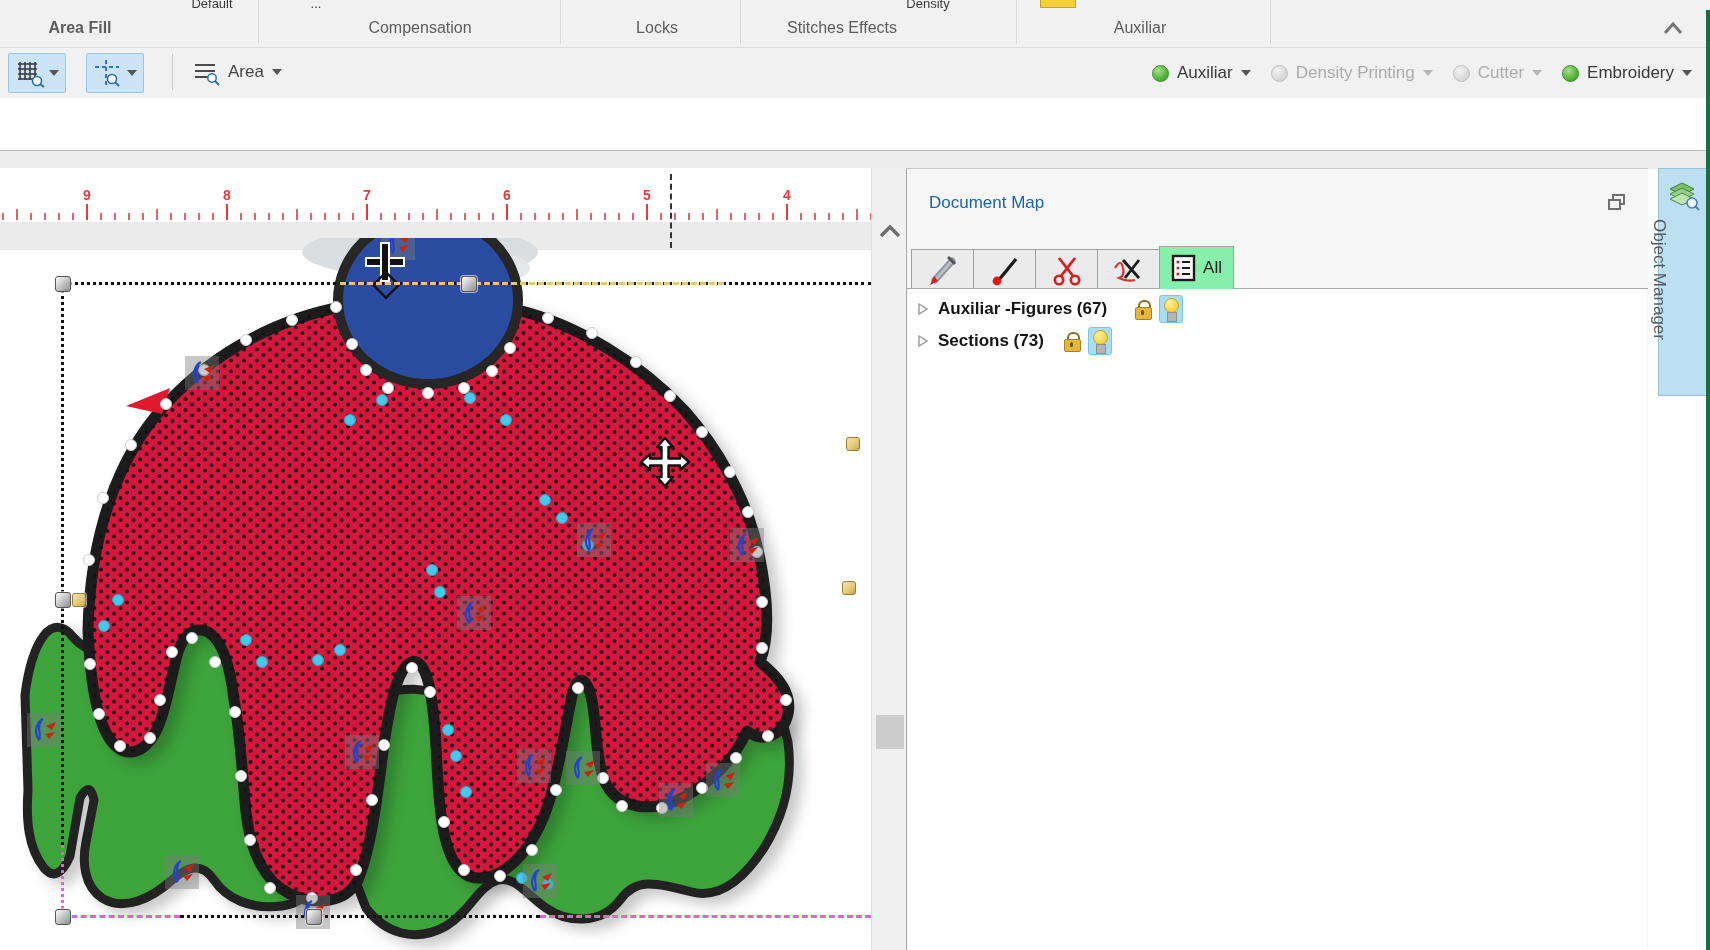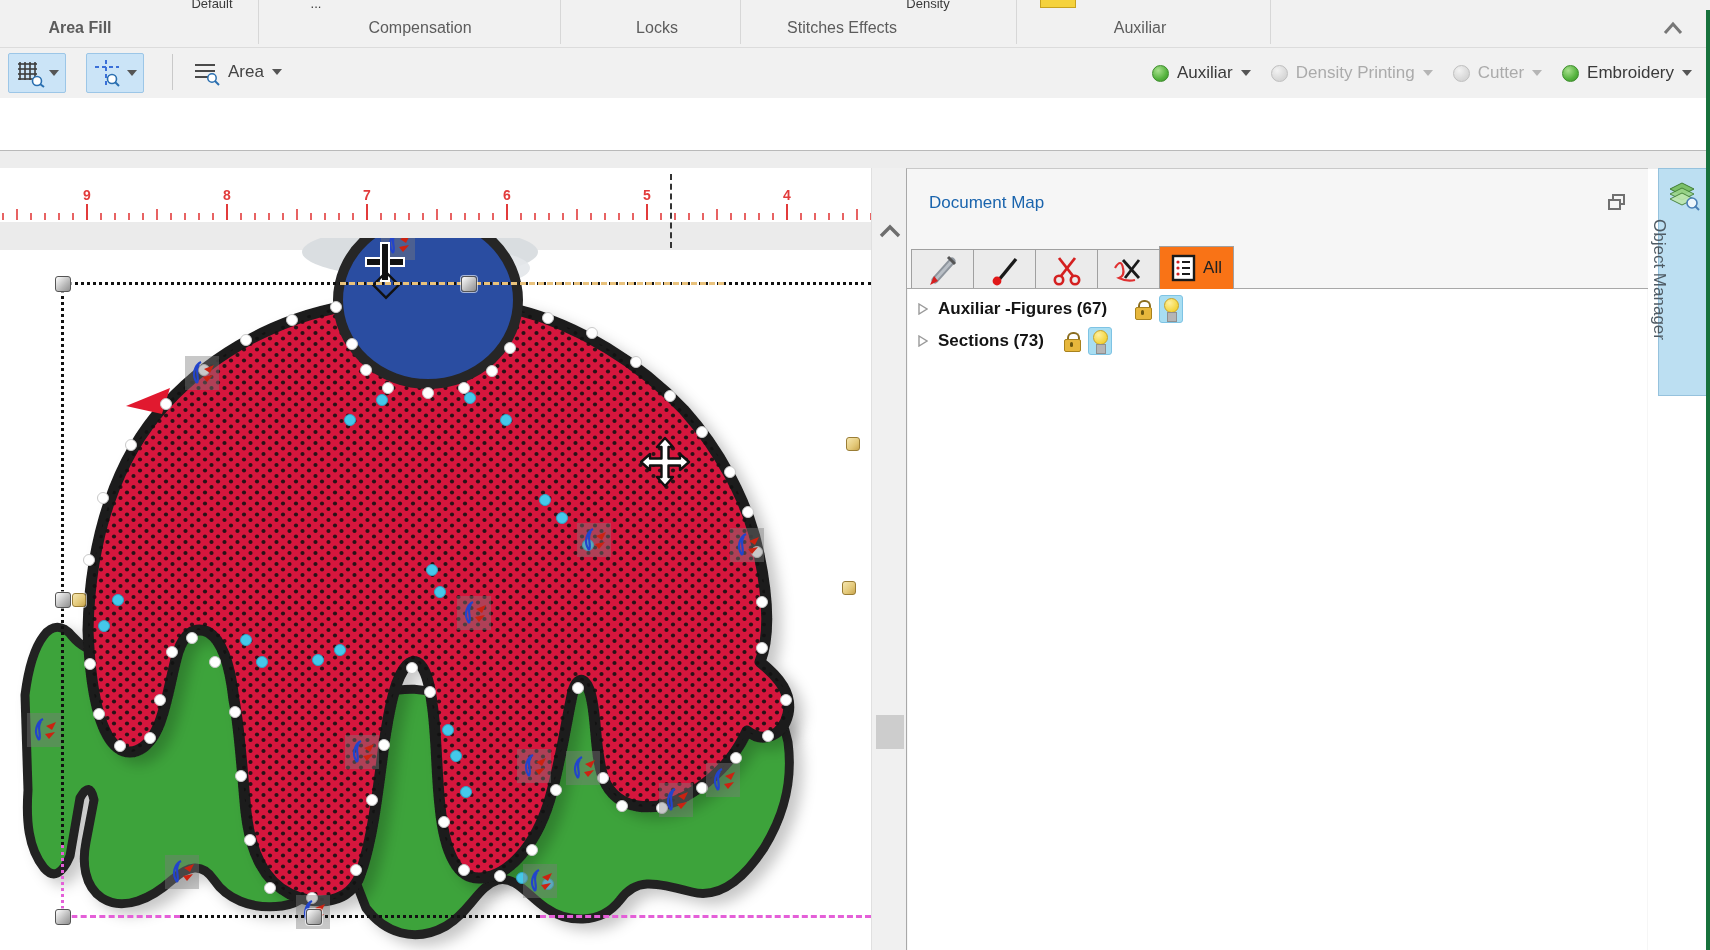--- a/index.html
+++ b/index.html
@@ -54,21 +54,21 @@
   #vs-up{position:absolute;left:5px;top:52px;width:26px;height:26px;}
   #vs-thumb{position:absolute;left:4px;top:547px;width:28px;height:34px;background:#cdcdcd;}
   
   #panel{left:906px;top:168px;width:741px;height:782px;background:#f6f6f6;border-left:1px solid #a8a8a8;border-top:1px solid #c9c9c9;}
   #panel-title{position:absolute;left:22px;top:24px;font-size:17px;color:#1a64ad;}
   #float-icon{position:absolute;left:700px;top:24px;width:20px;height:18px;}
   #tabstrip{position:absolute;left:0;top:79px;width:741px;height:41px;}
   #tab-underline{position:absolute;left:0;top:119px;width:741px;height:0;border-top:1px solid #a8a8a8;}
   .ptab{position:absolute;top:1px;width:61px;height:39px;background:#ebebeb;border:1px solid #a0a0a0;
     display:flex;align-items:center;justify-content:center;}
-  .ptab.sel{background:#f97316;height:42px;top:-2px;width:73px;border-bottom:none;z-index:3;gap:6px;}
+  .ptab.sel{background:#86efac;height:42px;top:-2px;width:73px;border-bottom:none;z-index:3;gap:6px;}
   .ptab .all-label{font-size:17px;color:#222;}
   #panel-content{position:absolute;left:1px;top:120px;width:739px;height:661px;background:#ffffff;}
   .tree-row{position:absolute;left:10px;display:flex;align-items:center;height:24px;}
   .tree-label{font-weight:bold;font-size:17px;color:#141414;margin-left:10px;white-space:nowrap;}
   .expander{width:10px;height:12px;}
   .lockwrap{margin-left:16px;display:flex;align-items:center;gap:8px;}
   .bulb{width:22px;height:26px;background:#a8def2;border:1px solid #7ec3e4;border-radius:3px;position:relative;}
   .bulb .b-top{position:absolute;left:4px;top:2px;width:13px;height:13px;border-radius:50%;
      background:radial-gradient(circle at 35% 30%,#fdf0a0,#f3d43c 70%);border:1px solid #c9a227;}
   .bulb .b-base{position:absolute;left:7px;top:16px;width:8px;height:8px;background:#b5b5b5;border:1px solid #8f8f8f;}

